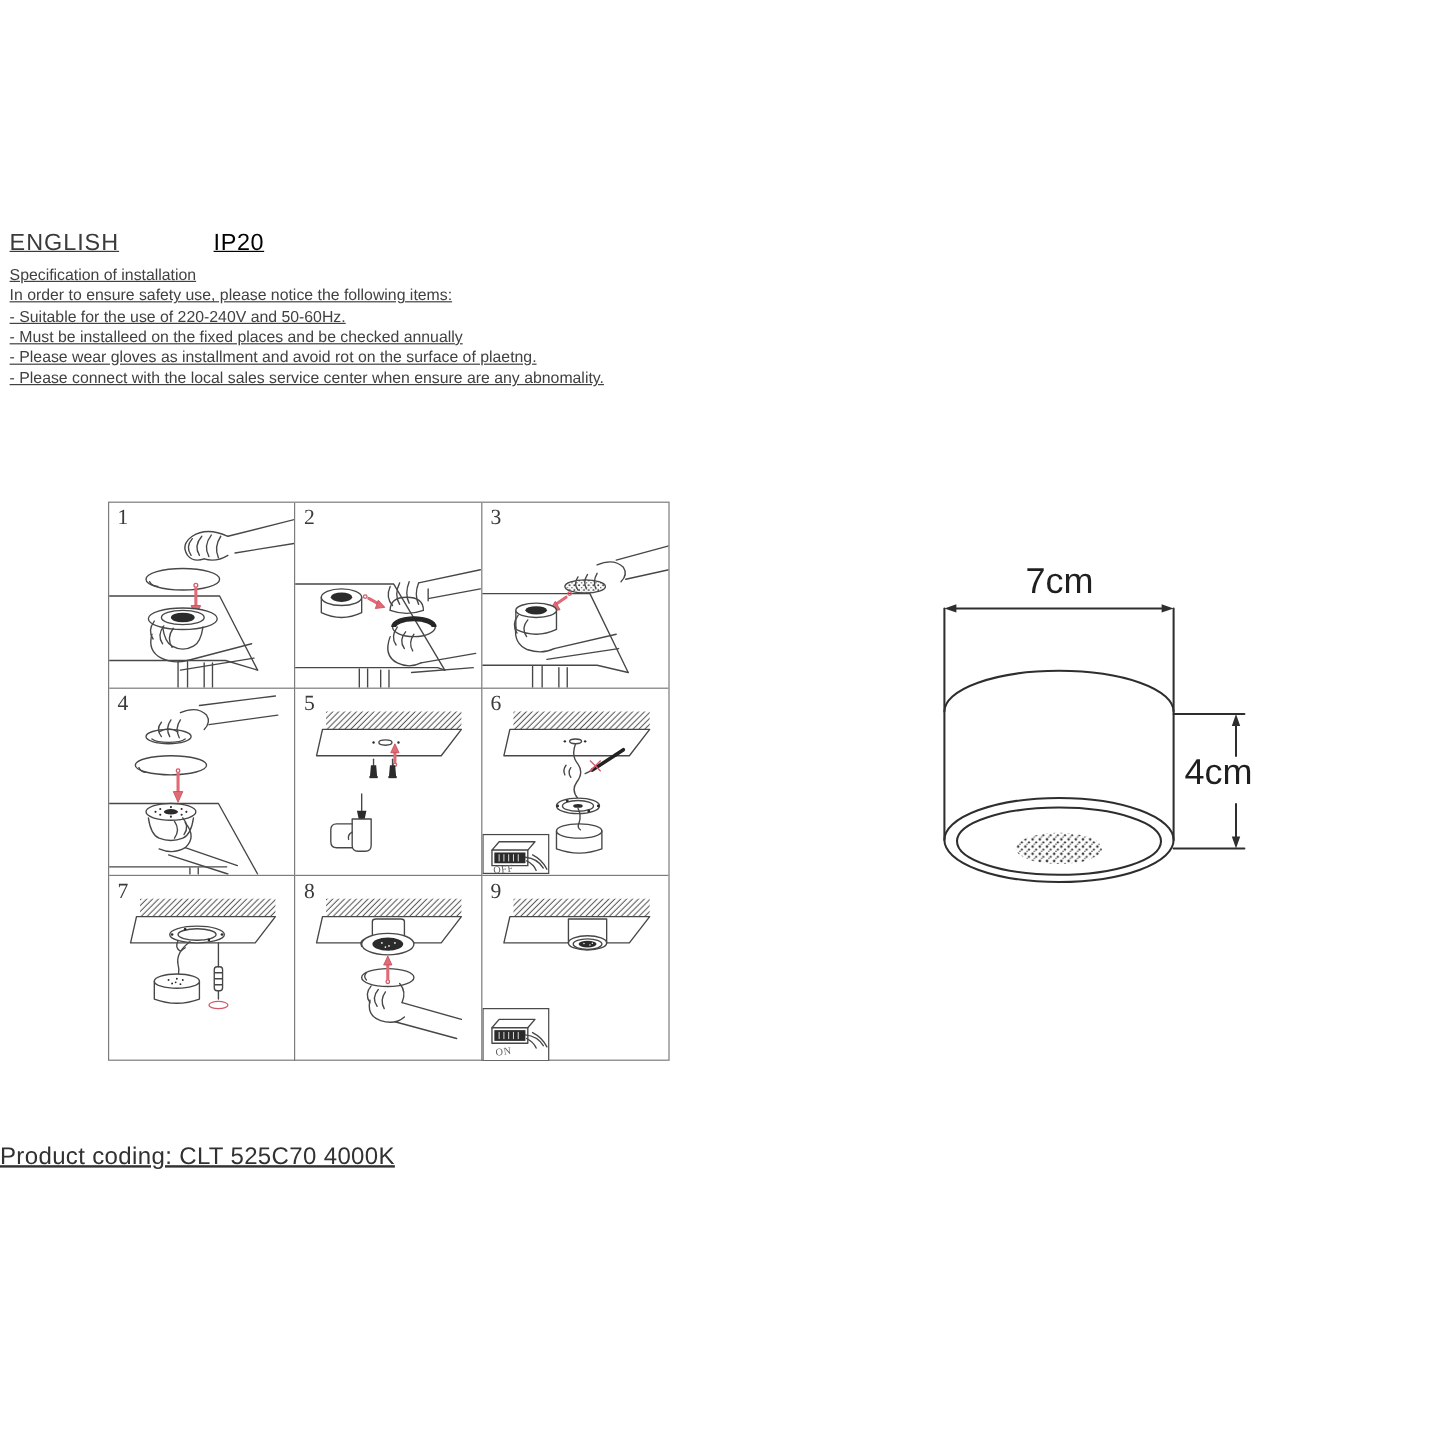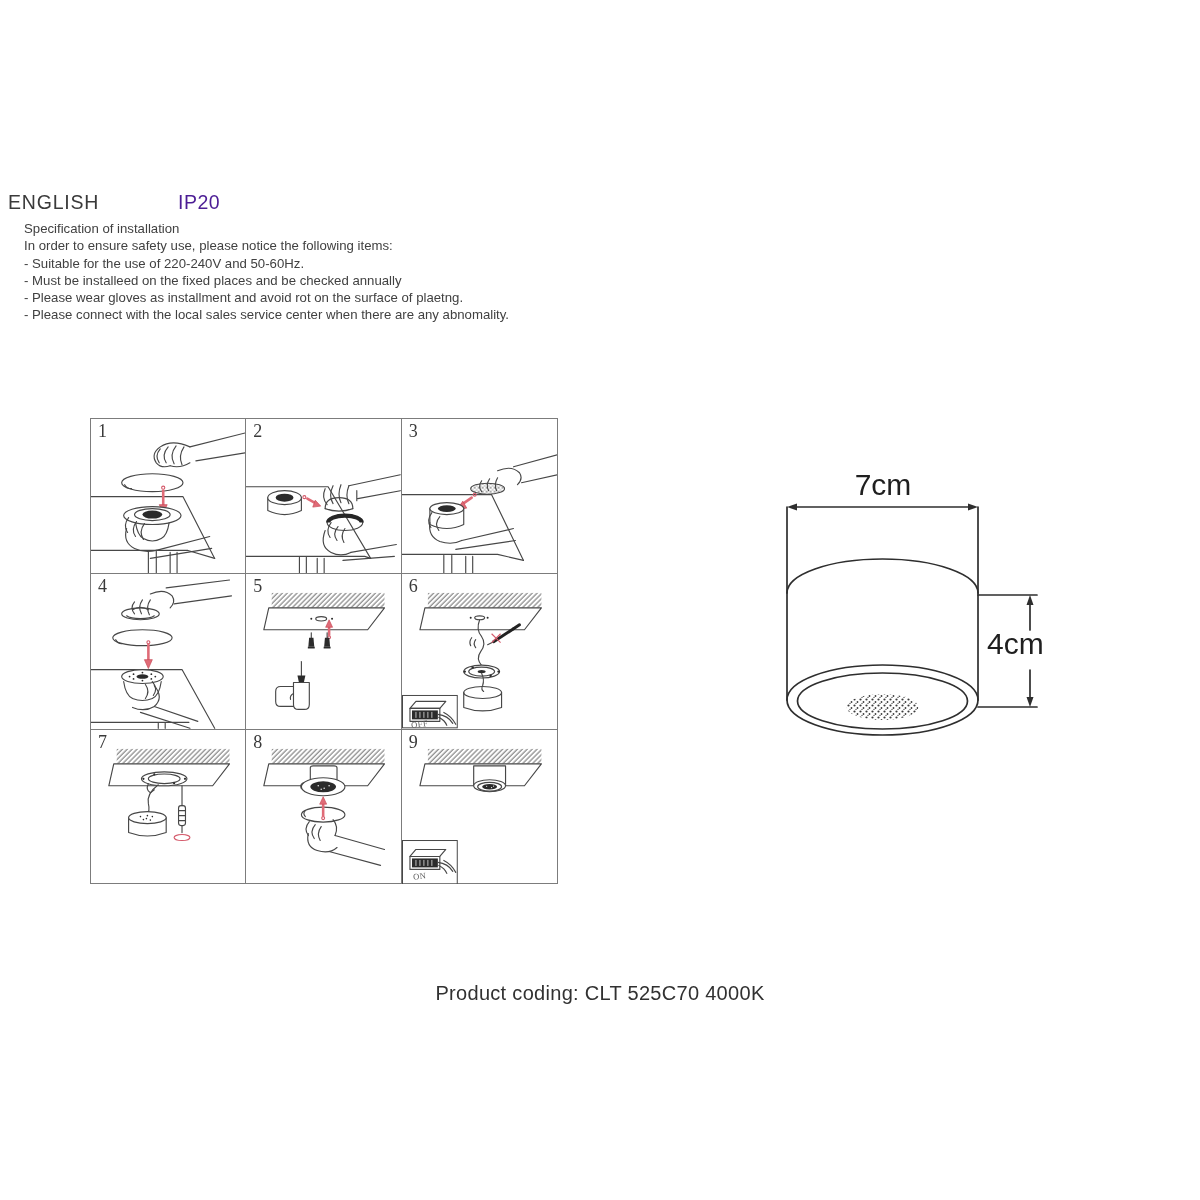--- a/index.html
+++ b/index.html
@@ -1,23 +1,23 @@
 <!DOCTYPE html>
 <html><head>
 <meta charset="utf-8">
 <style>
   html,body{margin:0;padding:0;}
   body{
     width:1200px;height:1200px;background:#ffffff;position:relative;
     font-family:"Liberation Sans", sans-serif;color:#3f3f3f;overflow:hidden;
   }
-  .abs{position:absolute;}
+  .abs{position:absolute;text-decoration:underline;}
   .lang{left:8px;top:191px;font-size:19.5px;letter-spacing:.8px;color:#3a3a3a;}
-  .ip{left:178px;top:191px;font-size:19.5px;letter-spacing:.5px;color:#4c1d95;}
-  .spec{left:8px;top:220px;font-size:13.2px;line-height:17.3px;color:#414141;margin-left:16px;}
+  .ip{left:178px;top:191px;font-size:19.5px;letter-spacing:.5px;color:#000000;}
+  .spec{left:8px;top:220px;font-size:13.2px;line-height:17.3px;color:#414141;}
   .grid{
     left:90px;top:418px;width:468px;height:466px;box-sizing:border-box;
     border:1px solid #7c7c7c;display:grid;
     grid-template-columns:repeat(3,1fr);grid-template-rows:repeat(3,1fr);
     background:#fff;
   }
   .cell{position:relative;border-right:1px solid #7c7c7c;border-bottom:1px solid #7c7c7c;}
   .cell:nth-child(3n){border-right:none;}
   .cell:nth-child(n+7){border-bottom:none;}
   .cell svg{display:block;width:100%;height:100%;}
@@ -40,35 +40,35 @@
   .rdt{stroke:#d4596a;stroke-width:1.1;fill:none;}
   .rdh{fill:#e06b77;stroke:#c84b59;stroke-width:.7;}
   .wt{stroke:#ffffff;stroke-width:.7;}
   
   .pd{left:775px;top:458px;width:310px;height:310px;}
   .ps{stroke:#2e2e2e;stroke-width:1.7;fill:none;stroke-linecap:round;stroke-linejoin:round;}
   .pa{fill:#2e2e2e;stroke:none;}
   .dim{position:absolute;font-size:30px;color:#1f1f1f;}
   .dim-w{left:68px;top:10px;width:80px;text-align:center;}
   .dim-h{left:212px;top:169px;}
-  .coding{left:0;top:953px;width:1200px;text-align:center;font-size:20px;color:#313131;letter-spacing:.3px;margin-top:29px;}
+  .coding{left:0;top:953px;width:1200px;font-size:20px;color:#313131;letter-spacing:.3px;}
 </style>
 </head>
 <body>
 
 <div class="abs lang">ENGLISH</div>
 <div class="abs ip">IP20</div>
 
 <div class="abs spec">
   <div>Specification of installation</div>
   <div>In order to ensure safety use, please notice the following items:</div>
   <div>- Suitable for the use of 220-240V and 50-60Hz.</div>
   <div>- Must be installeed on the fixed places and be checked annually</div>
   <div>- Please wear gloves as installment and avoid rot on the surface of plaetng.</div>
-  <div>- Please connect with the local sales service center when there are any abnomality.</div>
+  <div>- Please connect with the local sales service center when ensure are any abnomality.</div>
 </div>
 
 <div class="abs grid">
 
   <div class="cell">
     <span class="step-num">1</span>
     <svg viewBox="0 0 156 155" preserveAspectRatio="none">
       <g>
         <path class="s" d="M0,78 H93 L125,140"></path>
         <path class="s" d="M0,132 H98 L125,140"></path>

